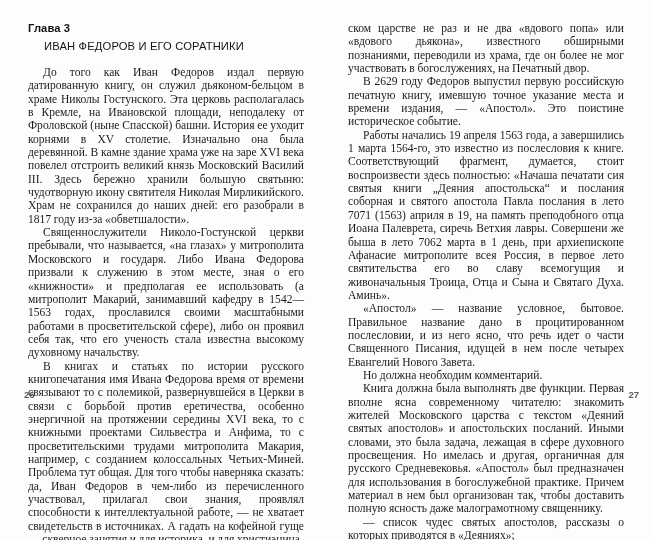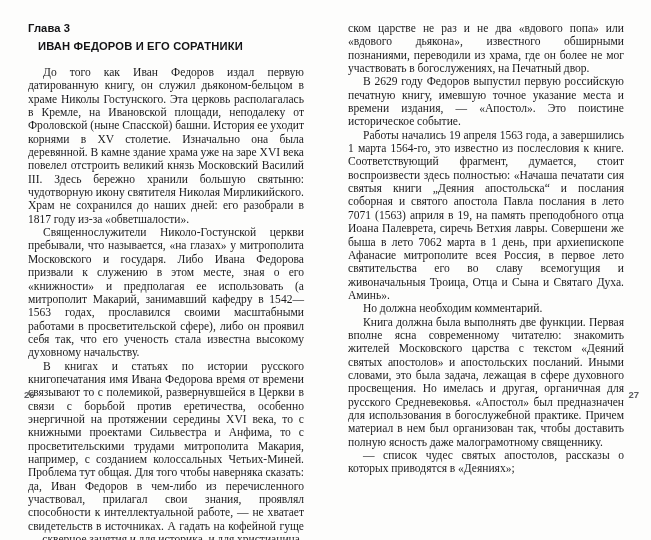--- a/index.html
+++ b/index.html
@@ -47,24 +47,24 @@
   .chapter-number {
     font-family: "Liberation Sans", "DejaVu Sans", sans-serif;
     font-weight: bold;
     font-size: 11.2px;
     letter-spacing: 0.1px;
     margin: 0 0 6px 0;
     color: #141416;
   }
   .chapter-title {
     font-family: "Liberation Sans", "DejaVu Sans", sans-serif;
-    font-weight: bold;
+    font-weight: normal;
     font-size: 11.2px;
     letter-spacing: 0.15px;
-    margin: 0 0 14px 10px;
+    margin: 0 0 14px 16px;
     color: #141416;
   }
 
   
   p.body-par {
     margin: 0;
     font-size: 11.55px;
     line-height: 13.35px;
     text-align: justify;
     text-indent: 15px;
@@ -116,20 +116,21 @@
 
     <div class="folio folio-left">26</div>
   </div>
 
   <div class="page page-right">
     <div class="column">
 
       <p class="body-par no-indent">ском царстве не раз и не два «вдового попа» или «вдового дьякона», известного обширными познаниями, переводили из храма, где он более не мог участвовать в богослужениях, на Печатный двор.</p>
       <p class="body-par">В 2629 году Федоров выпустил первую российскую печатную книгу, имевшую точное указание места и времени издания, — «Апостол». Это поистине историческое событие.</p>
       <p class="body-par">Работы начались 19 апреля 1563 года, а завершились 1 марта 1564-го, это известно из послесловия к книге. Соответствующий фрагмент, думается, стоит воспроизвести здесь полностью: «Начаша печатати сия святыя книги „Деяния апостольска“ и послания соборная и святого апостола Павла послания в лето 7071 (1563) априля в 19, на память преподобного отца Иоана Палеврета, сиречь Ветхия лавры. Совершени же быша в лето 7062 марта в 1 день, при архиепископе Афанасие митрополите всея Россия, в первое лето святительства его во славу всемогущия и живоначальныя Троица, Отца и Сына и Святаго Духа. Аминь».</p>
+      <p class="body-par">«Апостол» — название условное, бытовое. Правильное название дано в процитированном послесловии, и из него ясно, что речь идет о части Священного Писания, идущей в нем после четырех Евангелий Нового Завета.</p>
       <p class="body-par">Но должна необходим комментарий.</p>
       <p class="body-par">Книга должна была выполнять две функции. Первая вполне ясна современному читателю: знакомить жителей Московского царства с текстом «Деяний святых апостолов» и апостольских посланий. Иными словами, это была задача, лежащая в сфере духовного просвещения. Но имелась и другая, органичная для русского Средневековья. «Апостол» был предназначен для использования в богослужебной практике. Причем материал в нем был организован так, чтобы доставить полную ясность даже малограмотному священнику.</p>
       <p class="body-par dash-item">— список чудес святых апостолов, рассказы о которых приводятся в «Деяниях»;</p>
 
     </div>
 
     <div class="folio folio-right">27</div>
   </div>
 
 </div>

